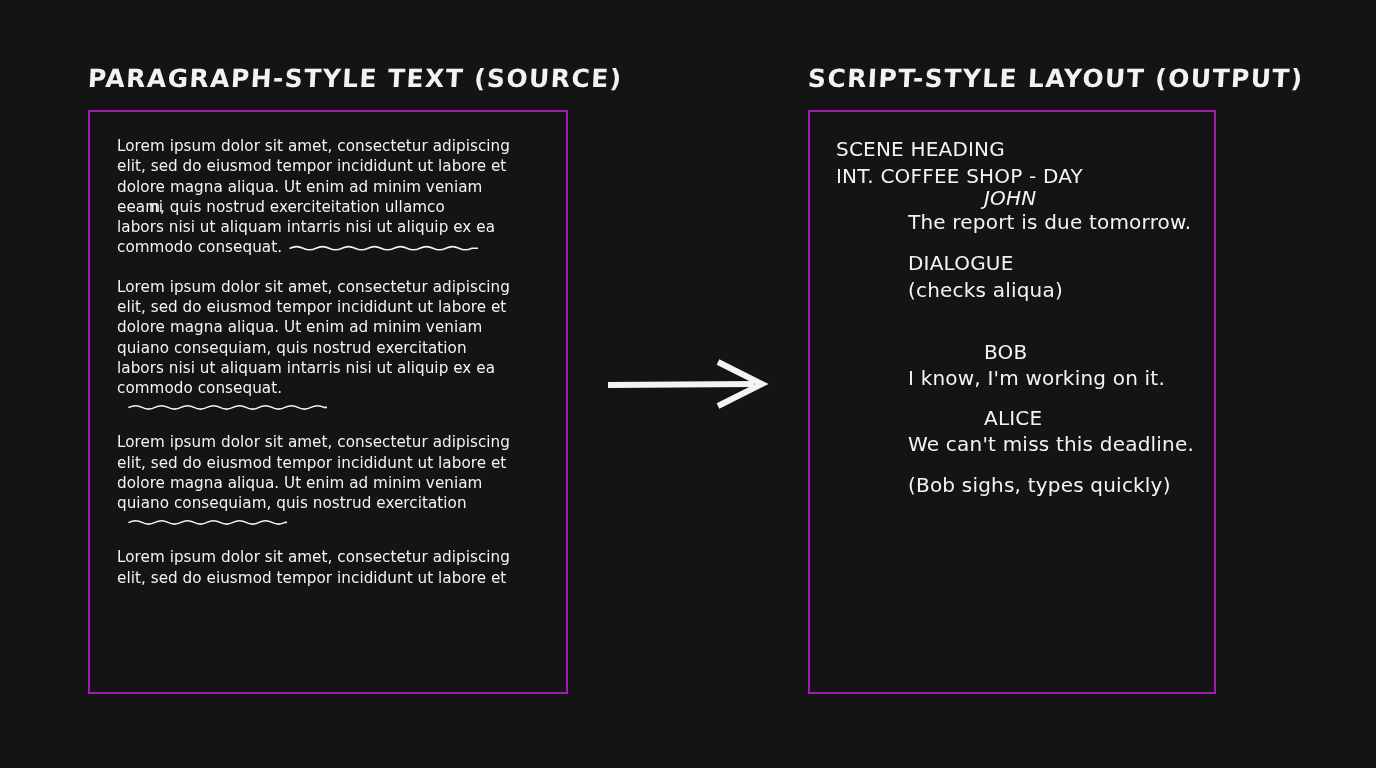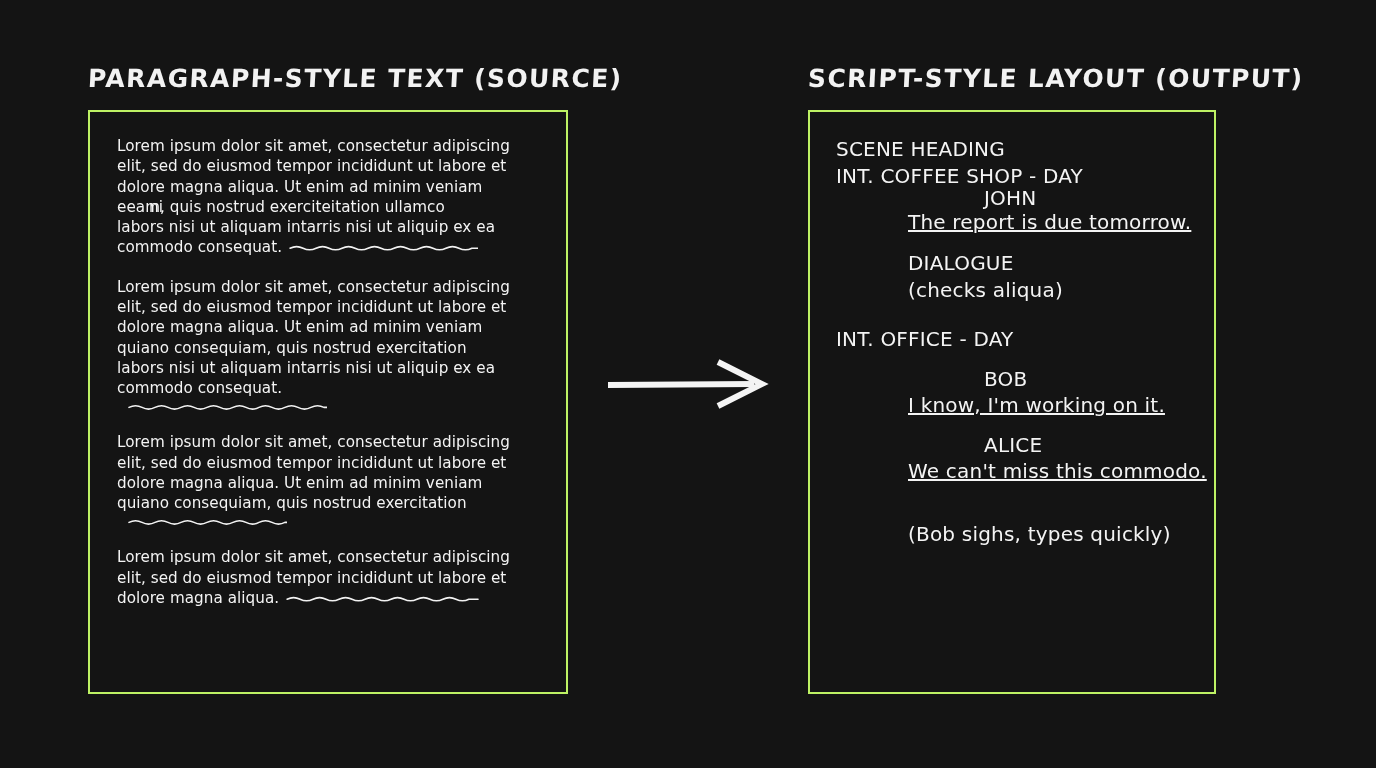--- a/index.html
+++ b/index.html
@@ -41,21 +41,21 @@
   }
   #title-output {
     left: 808px;
     top: 64px;
     width: 482px;
   }
 
   
   .panel {
     position: absolute;
-    border: 2px solid #bef264;
+    border: 2px solid #a21caf;
     box-sizing: border-box;
     background: transparent;
   }
   #panel-source {
     left: 88px;
     top: 110px;
     width: 480px;
     height: 584px;
   }
   #panel-output {
@@ -141,24 +141,24 @@
     color: #f4f4f4;
     font-family: "DejaVu Sans", sans-serif;
     font-size: 20px;
     line-height: 27px;
     white-space: nowrap;
     letter-spacing: 0.2px;
   }
   .sline.slug        { margin-left: 0px; }
   .sline.label       { margin-left: 0px; }
   .sline.cue         { margin-left: 148px; line-height: 25px; }
-  .sline.cue-tight   { margin-left: 148px; line-height: 22px; margin-top: -3px; }
-  .sline.dialogue    { margin-left: 72px; text-decoration: underline; }
+  .sline.cue-tight   { margin-left: 148px; line-height: 22px; margin-top: -3px; font-style: italic; }
+  .sline.dialogue    { margin-left: 72px; }
   .sline.paren       { margin-left: 72px; }
-  .sline.action      { margin-left: 72px; margin-top: 22px; }
+  .sline.action      { margin-left: 72px; }
   .gap-sm { height: 14px; }
   .gap-md { height: 22px; }
 
   .cue-overlap {
     position: relative;
     display: inline-block;
   }
   .cue-overlap .g2 {
     position: absolute;
     left: 5px;
@@ -204,23 +204,20 @@
           <span class="ln">quiano consequiam, quis nostrud exercitation</span>
           <span class="squig-block">
             <svg width="160" height="12.8" viewBox="0 0 160 12.8">
               <path d="M2 6.4 Q 8.5 3.0000000000000004 15 6.4 Q 21.5 9.8 28 6.4 Q 34.5 3.0000000000000004 41 6.4 Q 47.5 9.8 54 6.4 Q 60.5 3.0000000000000004 67 6.4 Q 73.5 9.8 80 6.4 Q 86.5 3.0000000000000004 93 6.4 Q 99.5 9.8 106 6.4 Q 112.5 3.0000000000000004 119 6.4 Q 125.5 9.8 132 6.4 Q 138.5 3.0000000000000004 145 6.4 Q 151.5 9.8 158 6.4 L 160 6.4"></path>
             </svg>
           </span>
         </div>
         <div class="para">
           <span class="ln">Lorem ipsum dolor sit amet, consectetur adipiscing</span>
           <span class="ln">elit, sed do eiusmod tempor incididunt ut labore et</span>
-          <span class="ln">dolore magna aliqua.<span class="squig"><svg width="195" height="12.4" viewBox="0 0 195 12.4">
-                <path d="M2 6.2 Q 8.5 3 15 6.2 Q 21.5 9.4 28 6.2 Q 34.5 3 41 6.2 Q 47.5 9.4 54 6.2 Q 60.5 3 67 6.2 Q 73.5 9.4 80 6.2 Q 86.5 3 93 6.2 Q 99.5 9.4 106 6.2 Q 112.5 3 119 6.2 Q 125.5 9.4 132 6.2 Q 138.5 3 145 6.2 Q 151.5 9.4 158 6.2 Q 164.5 3 171 6.2 Q 177.5 9.4 184 6.2 L 193.1 6.2"></path>
-              </svg></span></span>
         </div>
       </div>
   </div>
 
   <svg id="flow-arrow" viewBox="0 0 166 56">
     <path d="M2 29 L148 28"></path>
     <path d="M112 6 L156 28 L112 50"></path>
   </svg>
 
   <div class="panel-title" id="title-output">SCRIPT-STYLE LAYOUT (OUTPUT)</div>
@@ -228,25 +225,24 @@
   <div class="panel" id="panel-output">
     <div class="script-body" id="script-body">
         <div class="sline label">SCENE HEADING</div>
         <div class="sline slug">INT. COFFEE SHOP - DAY</div>
         <div class="sline cue-tight">JOHN</div>
         <div class="sline dialogue">The report is due tomorrow.</div>
         <div class="gap-sm"></div>
         <div class="sline paren">DIALOGUE</div>
         <div class="sline paren">(checks aliqua)</div>
         <div class="gap-md"></div>
-        <div class="sline slug">INT. OFFICE - DAY</div>
         <div class="gap-sm"></div>
         <div class="sline cue">BOB</div>
         <div class="sline dialogue">I know, I'm working on it.</div>
         <div class="gap-sm"></div>
         <div class="sline cue">ALICE</div>
-        <div class="sline dialogue">We can't miss this commodo.</div>
+        <div class="sline dialogue">We can't miss this deadline.</div>
         <div class="gap-sm"></div>
         <div class="sline action">(Bob sighs, types quickly)</div>
       </div>
   </div>
 
 </div>
 
 </body></html>

